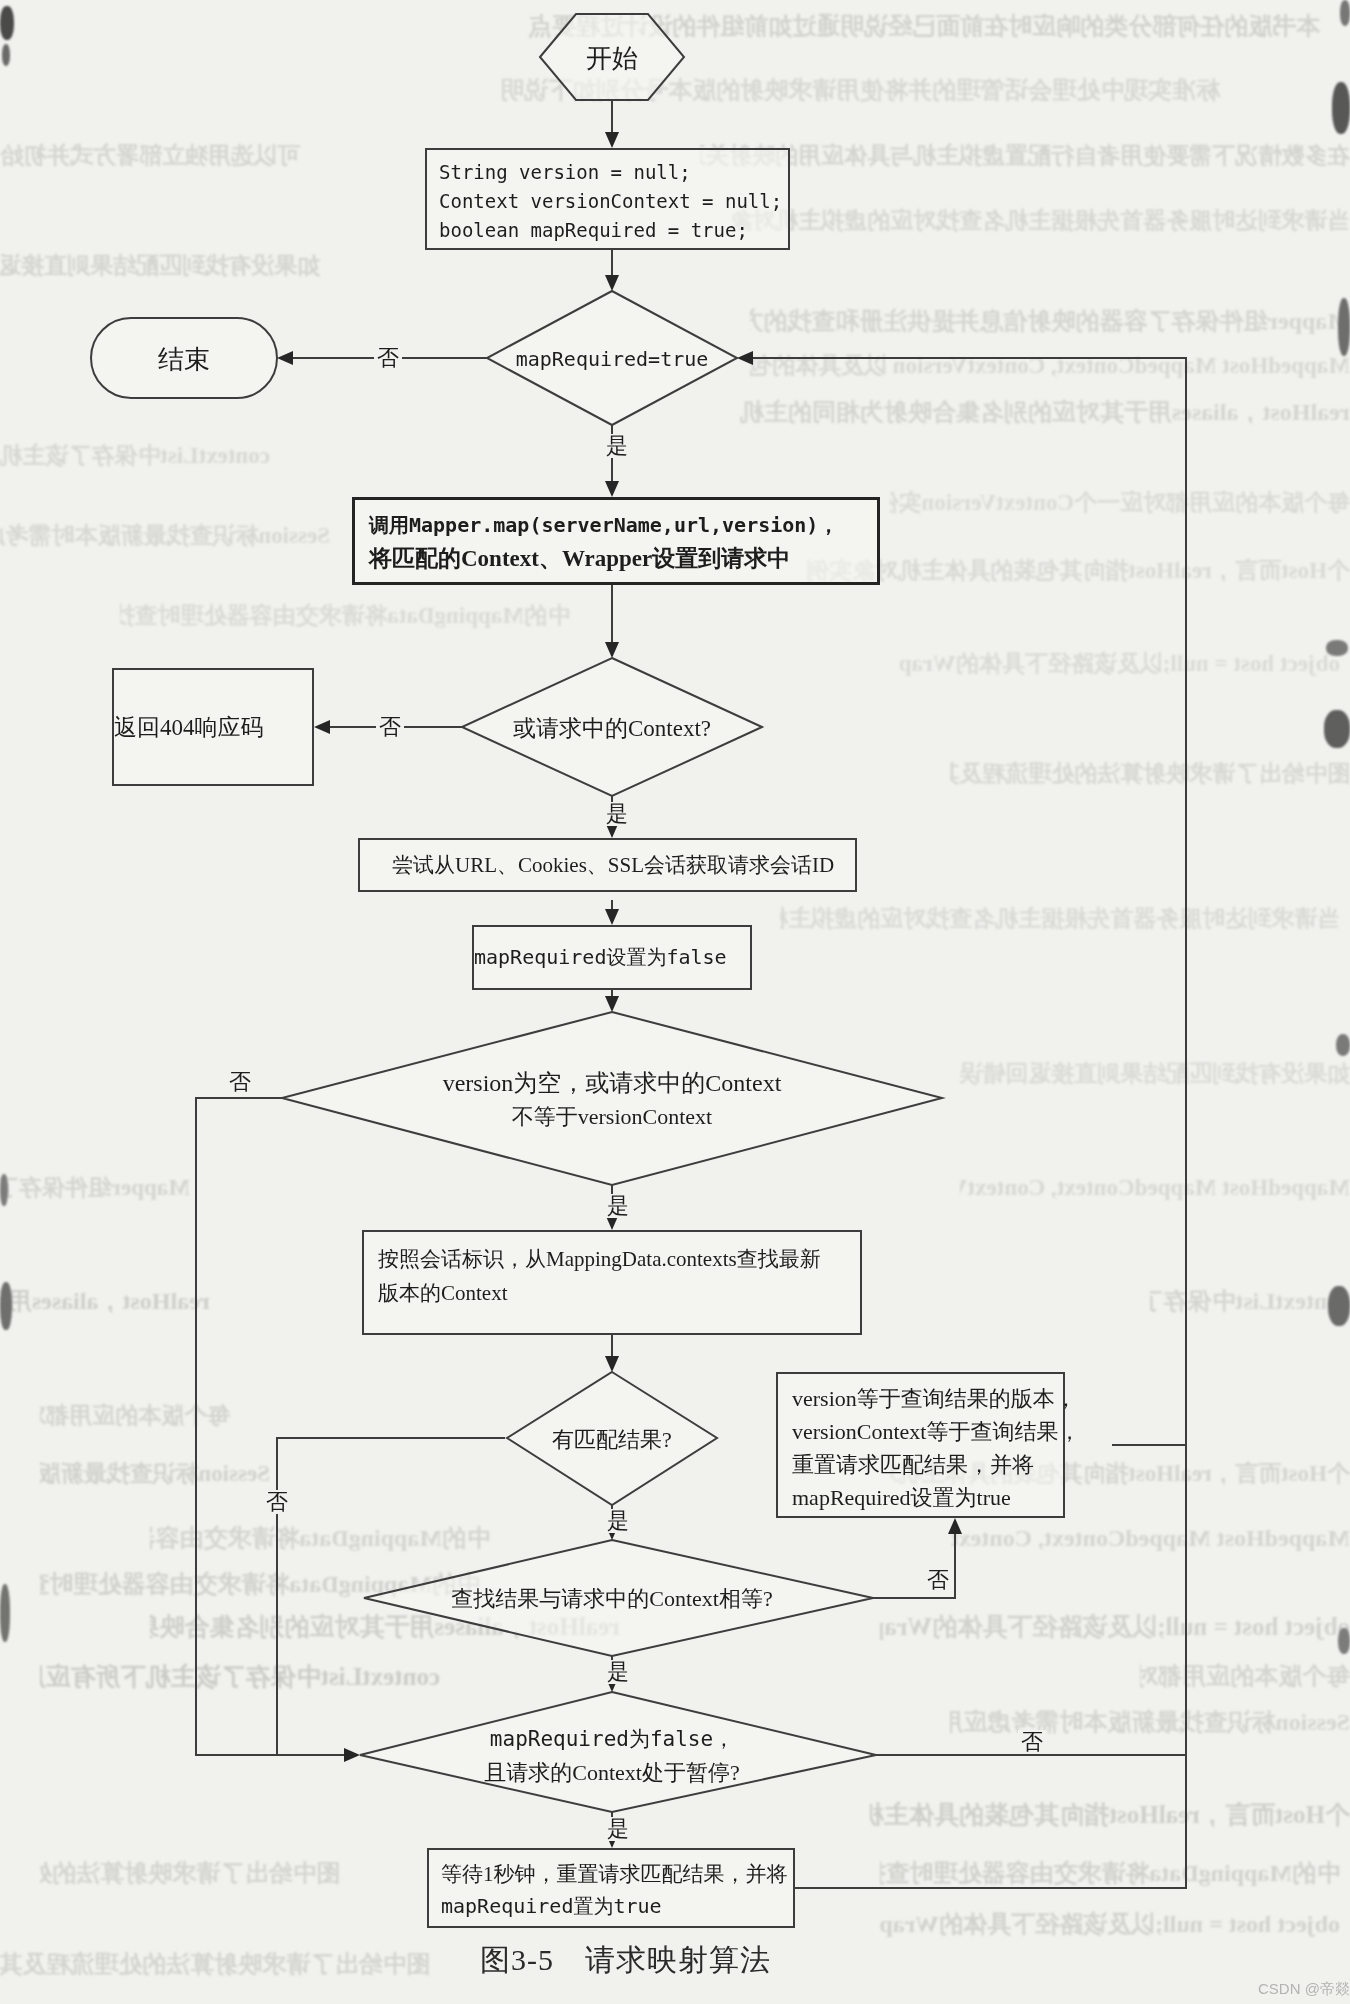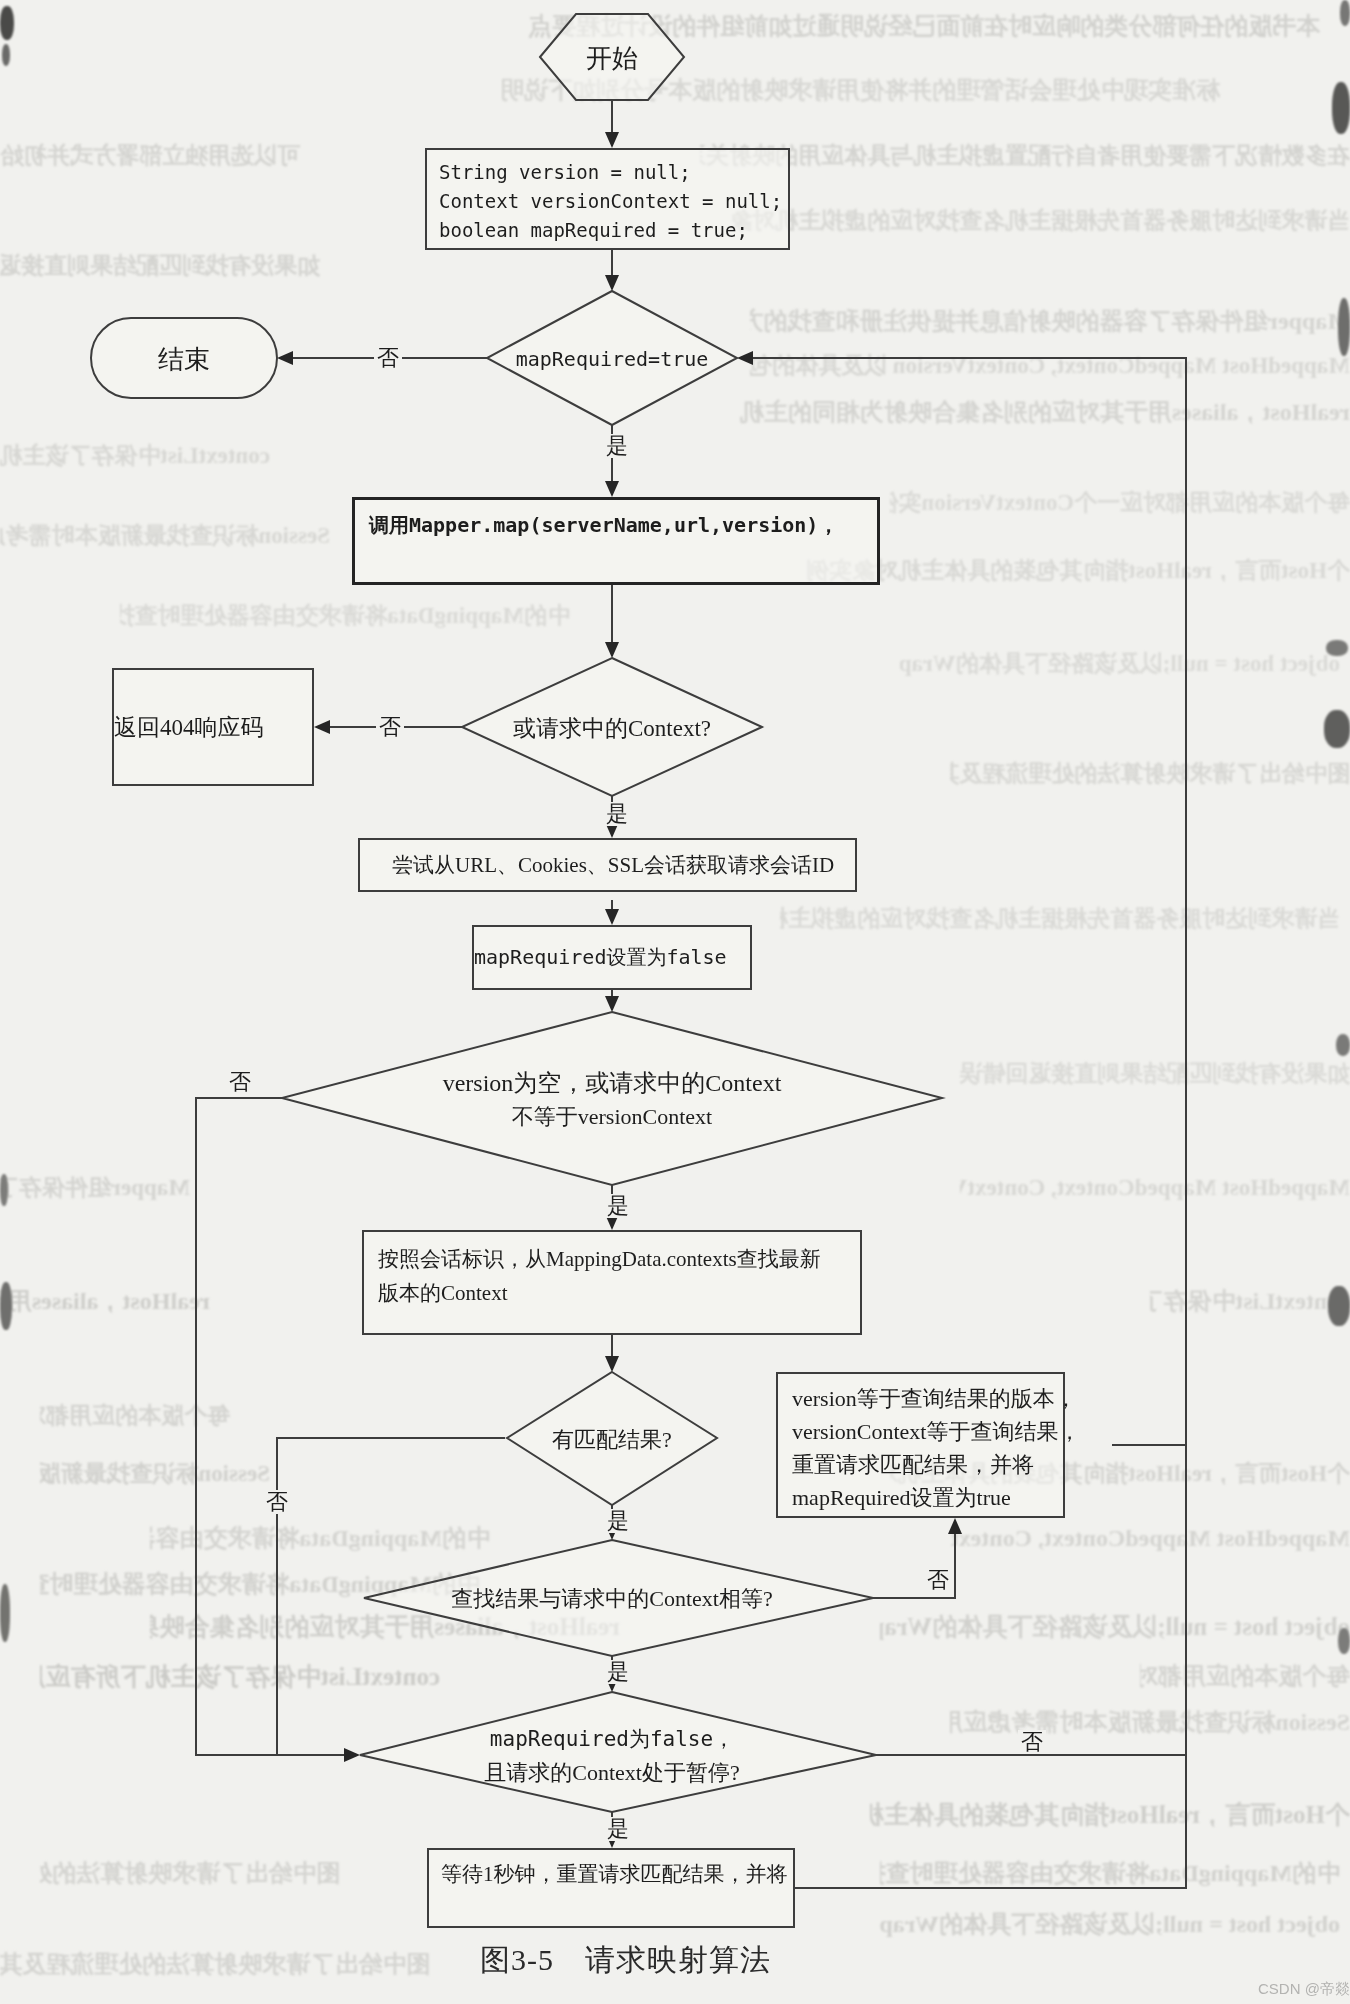--- a/index.html
+++ b/index.html
@@ -159,20 +159,21 @@
   <div class="tx serif" style="left:612px;top:1773px;font-size:22px">且请求的Context处于暂停?</div>
 
   <div class="fbox codebox mono" style="left:425px;top:148px;width:365px;height:102px">
     <div>String version = null;</div>
     <div>Context versionContext = null;</div>
     <div>boolean mapRequired = true;</div>
   </div>
 
   <div class="fbox callbox" style="left:352px;top:497px;width:528px;height:88px">
     <div class="l1">调用Mapper.map(serverName,url,version)，</div>
+    <div class="l2">将匹配的Context、Wrapper设置到请求中</div>
   </div>
 
   <div class="fbox center-text serif" style="left:112px;top:668px;width:202px;height:118px;font-size:23px">
     <div>返回404响应码</div>
   </div>
 
   <div class="fbox serif" style="left:358px;top:838px;width:499px;height:54px;font-size:21px;display:flex;align-items:center;padding-left:32px">
     <div>尝试从URL、Cookies、SSL会话获取请求会话ID</div>
   </div>
 
@@ -187,20 +188,21 @@
 
   <div class="fbox vbox serif" style="left:776px;top:1372px;width:289px;height:146px">
     <div>version等于查询结果的版本，</div>
     <div>versionContext等于查询结果，</div>
     <div>重置请求匹配结果，并将</div>
     <div>mapRequired设置为true</div>
   </div>
 
   <div class="fbox serif" style="left:427px;top:1848px;width:368px;height:80px;font-size:21px;line-height:32px;padding:8px 0 0 12px">
     <div style="white-space:nowrap">等待1秒钟，重置请求匹配结果，并将</div>
+    <div class="mono" style="font-size:20px">mapRequired置为true</div>
   </div>
 
   <div class="edge-label" style="left:388px;top:358px">否</div>
   <div class="edge-label" style="left:617px;top:446px">是</div>
   <div class="edge-label" style="left:390px;top:727px">否</div>
   <div class="edge-label" style="left:617px;top:814px">是</div>
   <div class="edge-label" style="left:240px;top:1082px">否</div>
   <div class="edge-label" style="left:618px;top:1206px">是</div>
   <div class="edge-label" style="left:277px;top:1502px">否</div>
   <div class="edge-label" style="left:618px;top:1521px">是</div>

